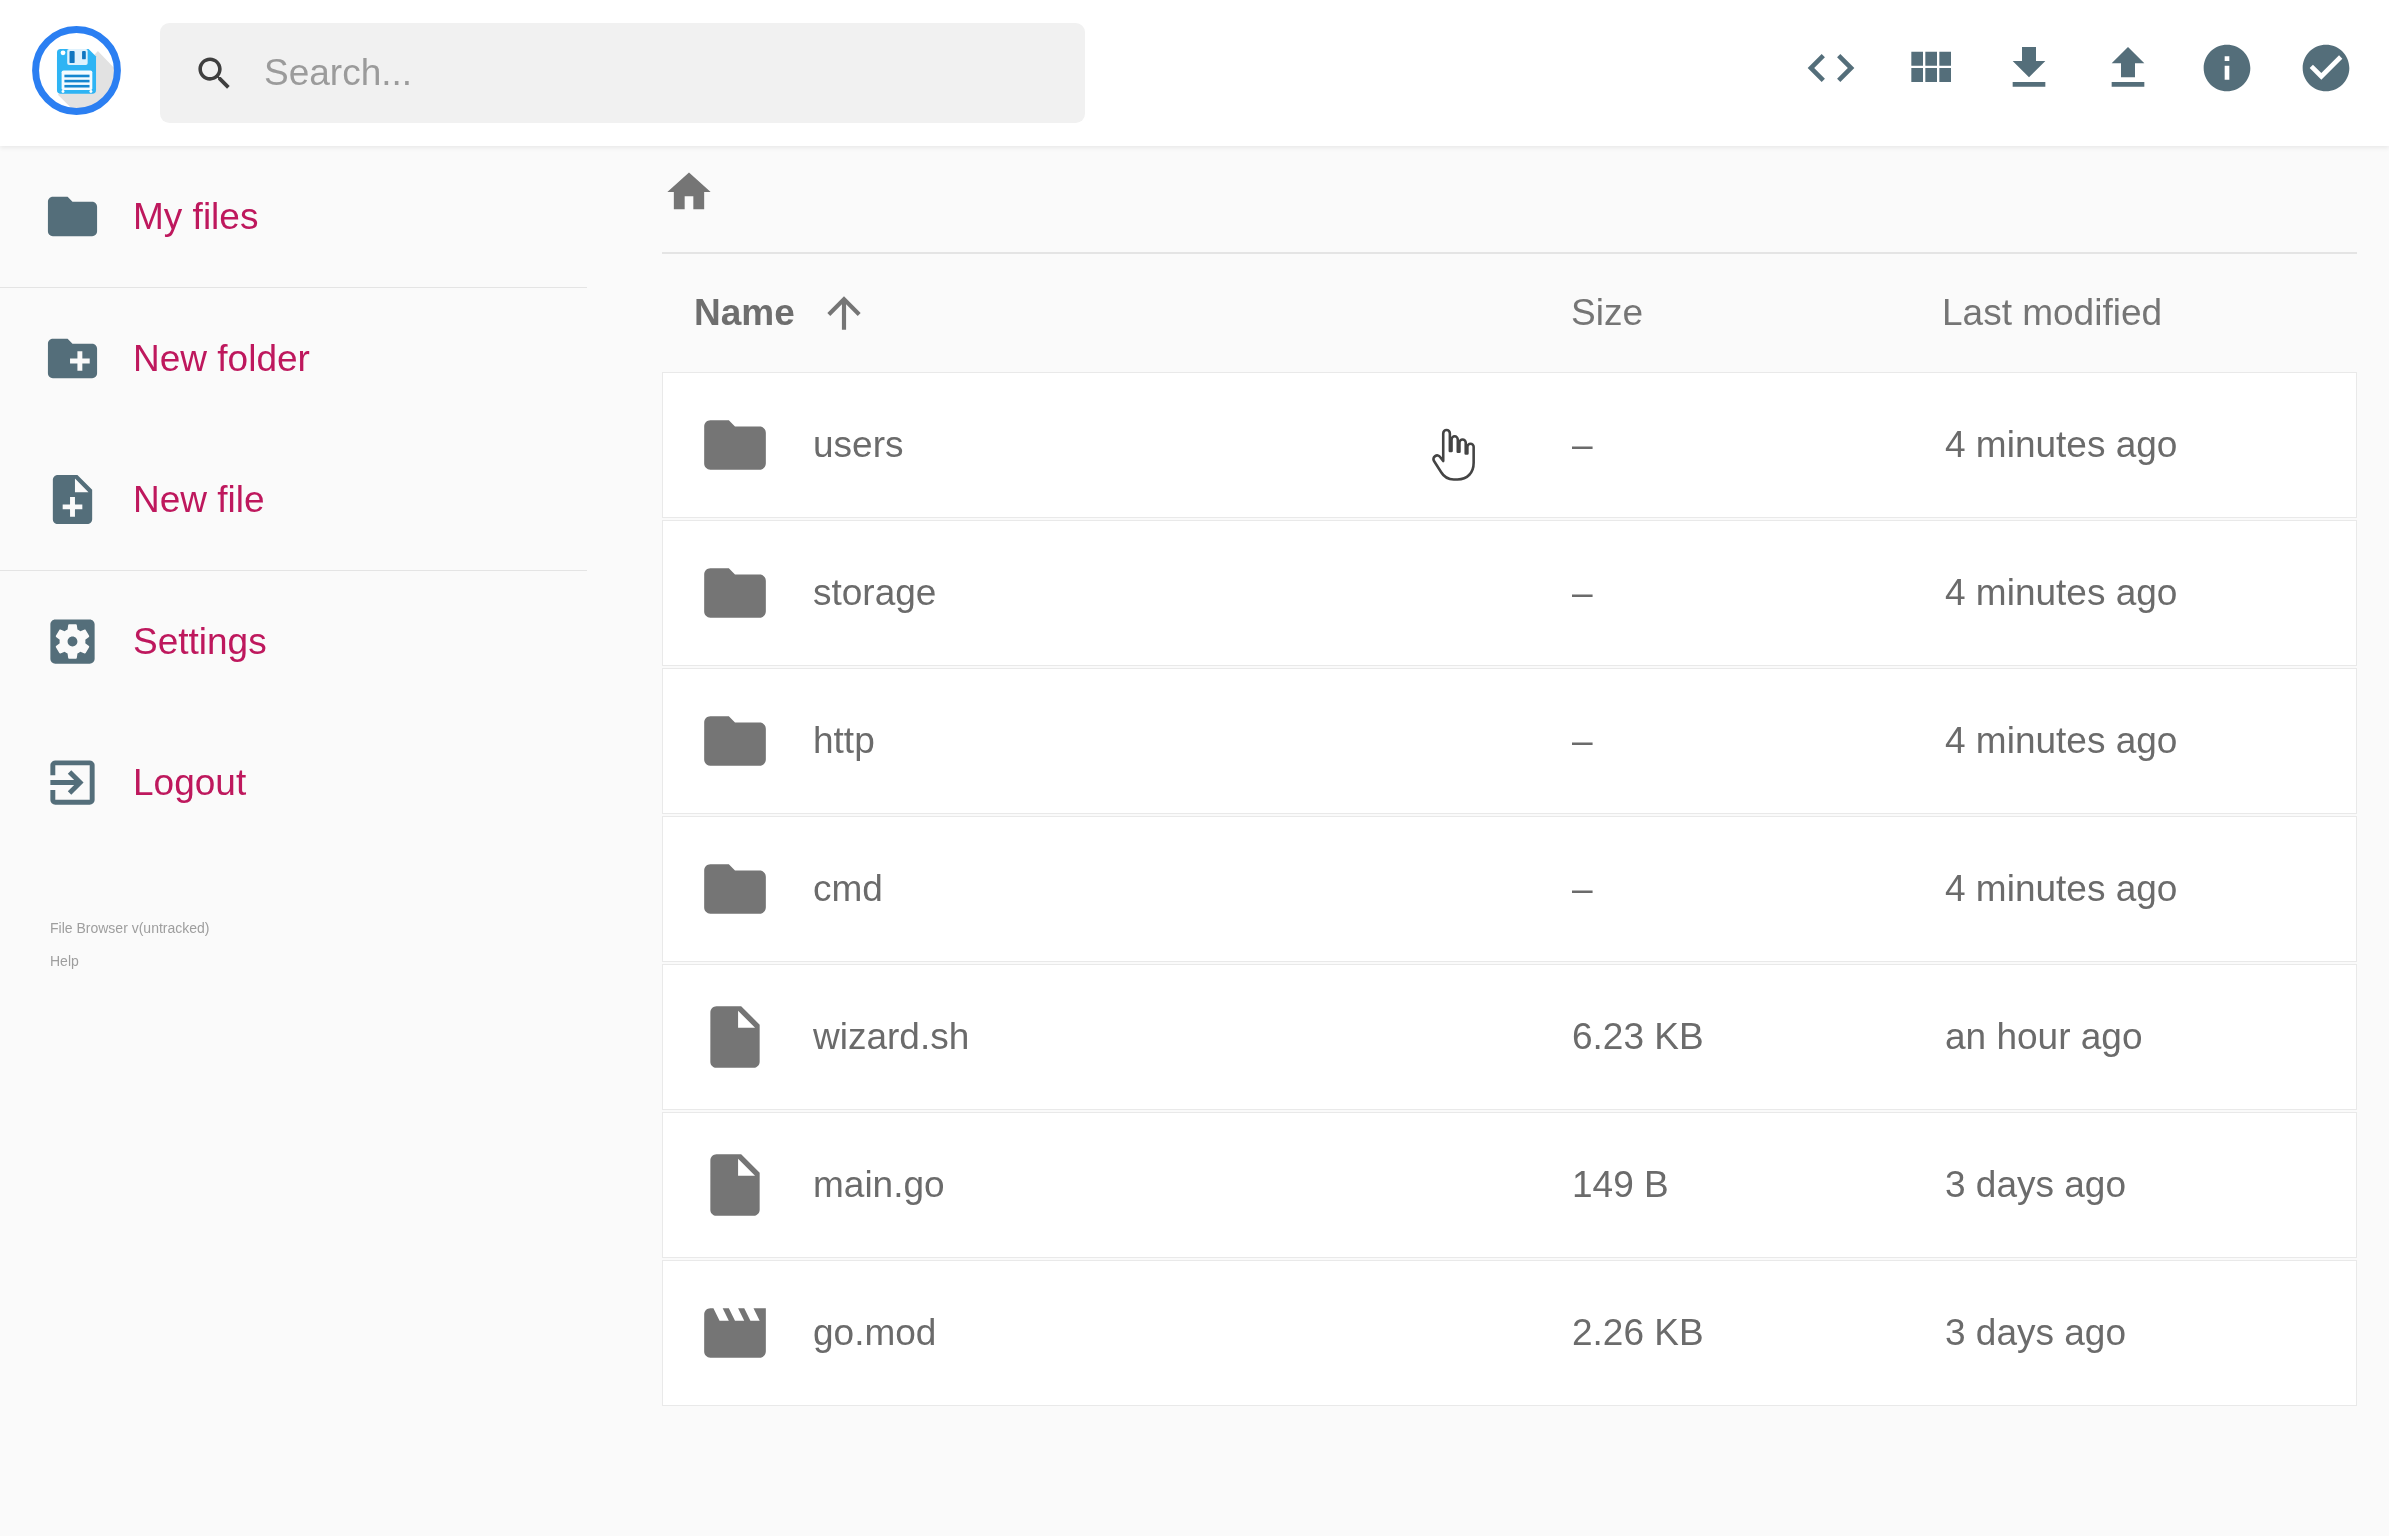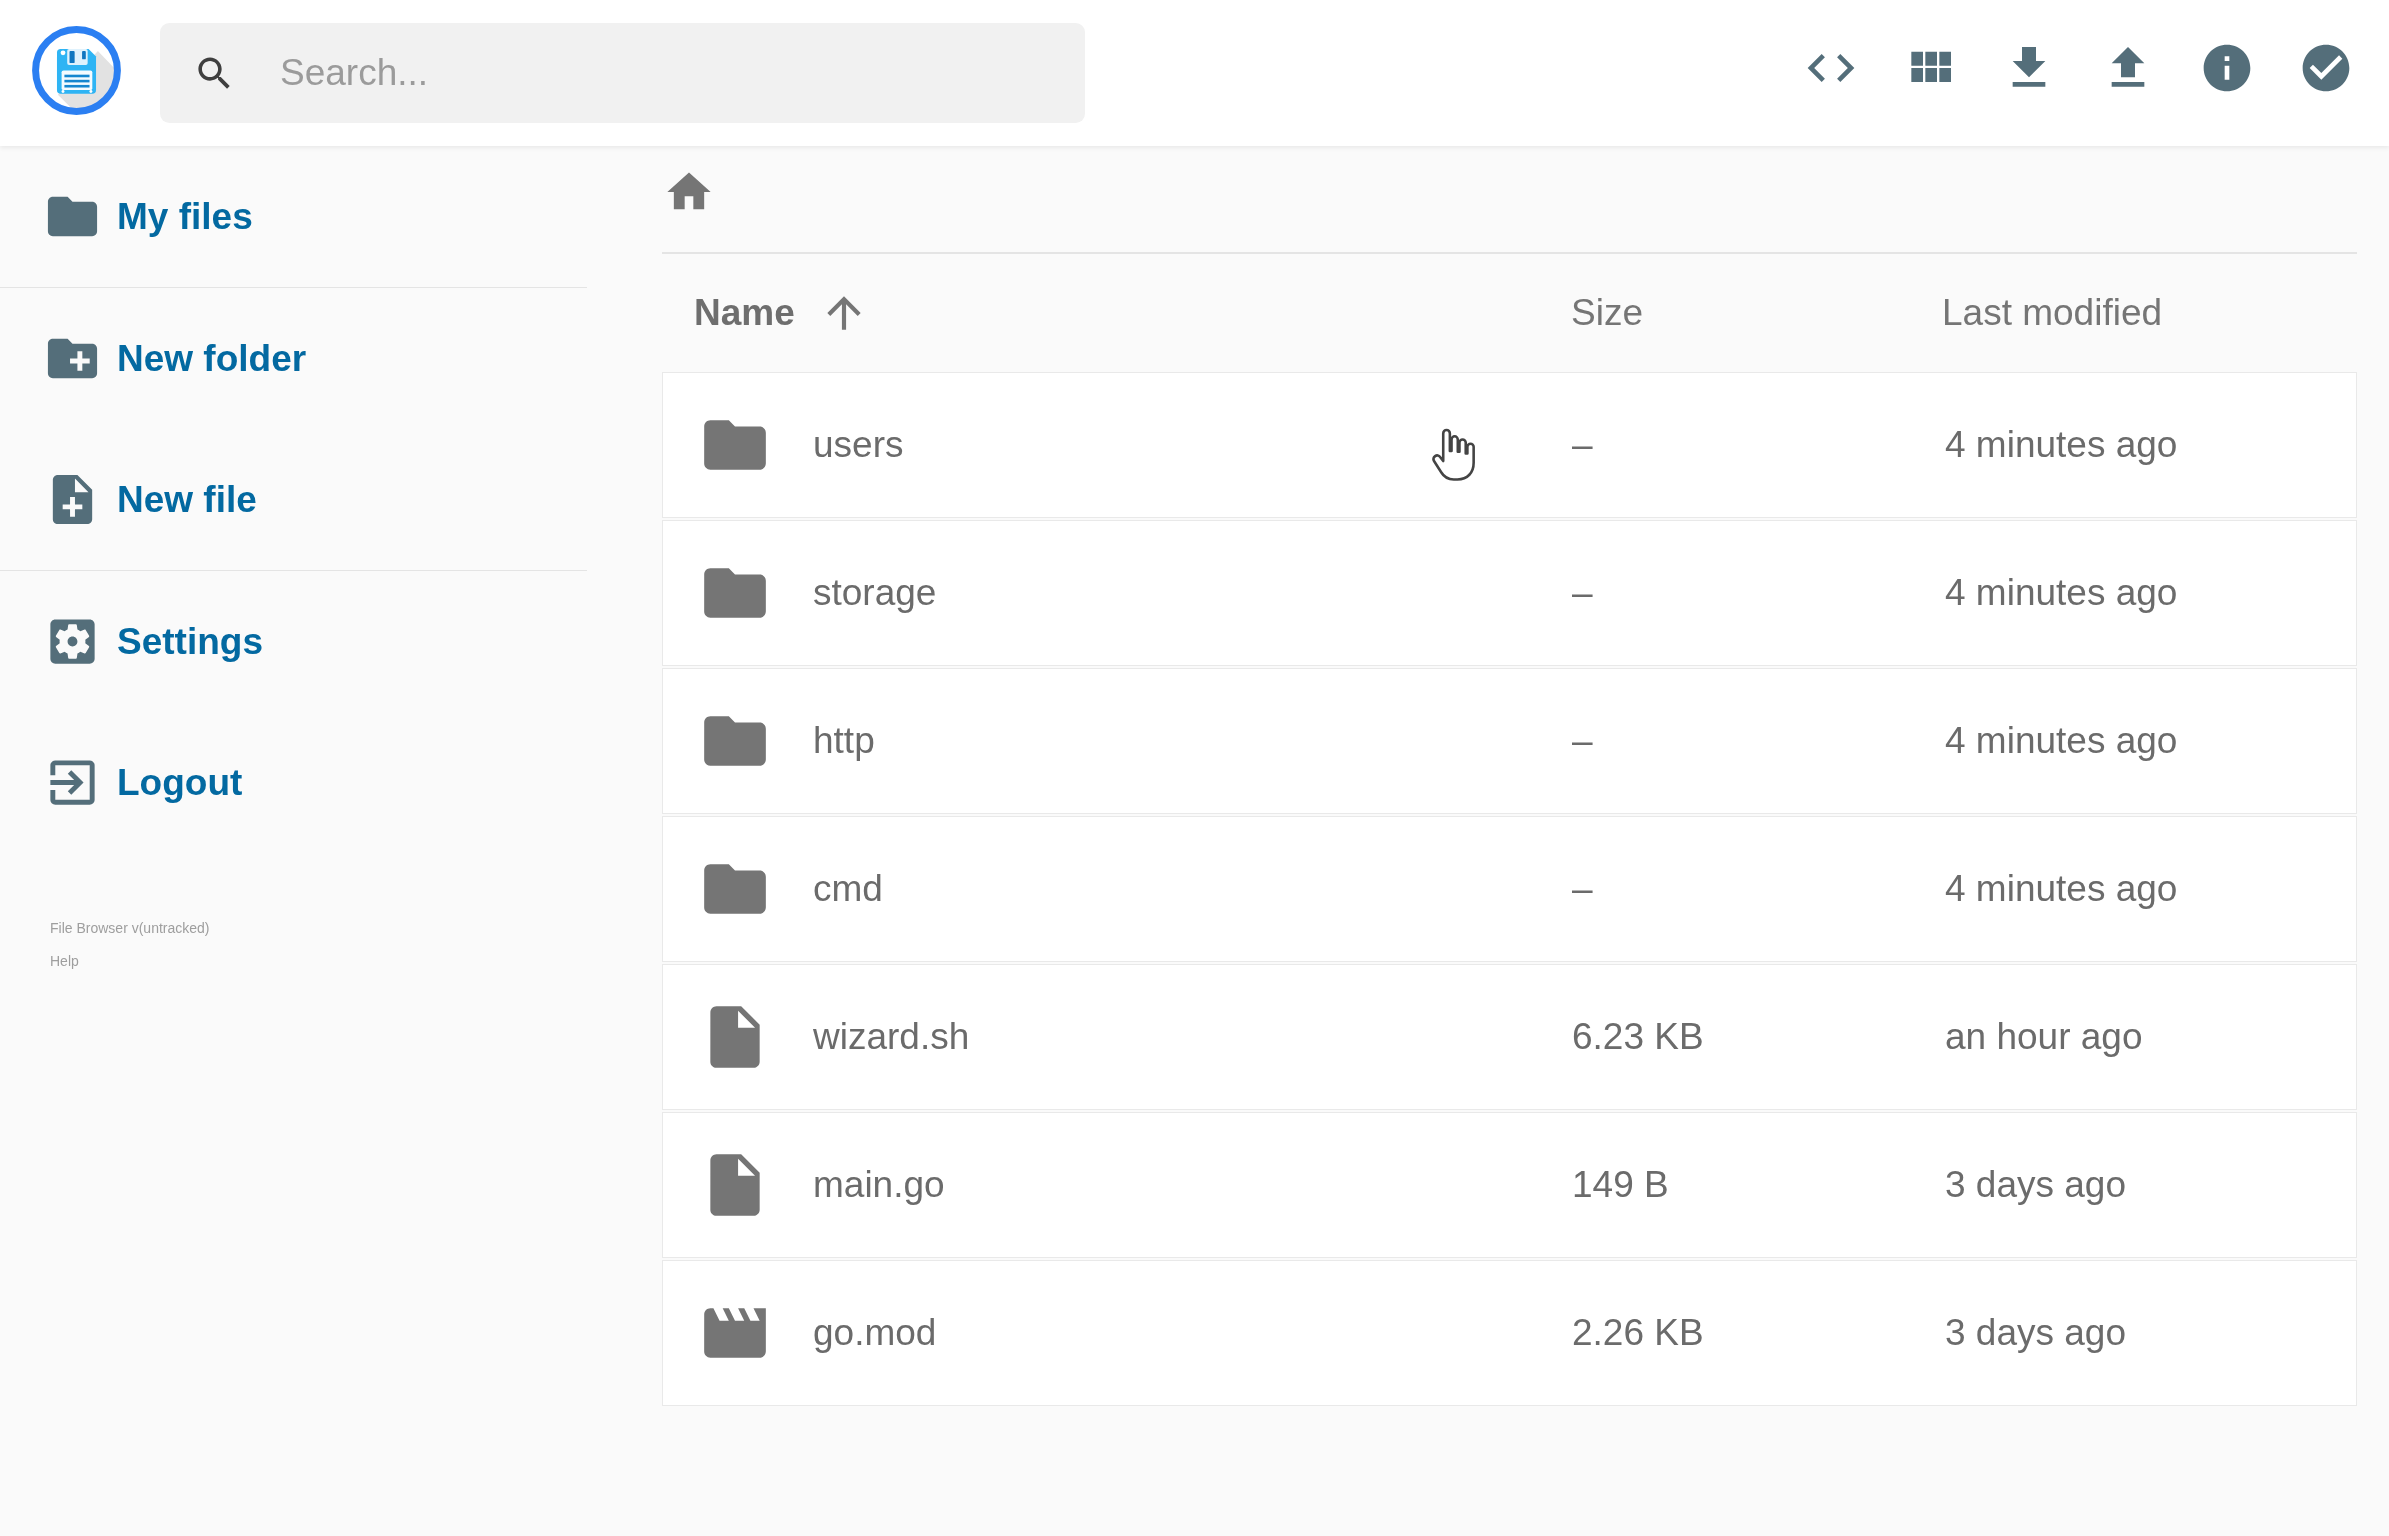--- a/index.html
+++ b/index.html
@@ -9,33 +9,33 @@
     -webkit-font-smoothing:antialiased;
   }
   
   .topbar{
     position:absolute; left:0; top:0; width:100%; height:146px;
     background:#ffffff; box-shadow:0 1.9px 4.6px rgba(0,0,0,0.07); z-index:5;
   }
   .logo{position:absolute; left:30px; top:24px; width:93px; height:93px; cursor:pointer;}
   .search{
     position:absolute; left:160px; top:23px; width:925px; height:100px;
-    background:#f1f1f1; border-radius:9.3px; display:flex; align-items:center; cursor:text;gap:16px;
+    background:#f1f1f1; border-radius:9.3px; display:flex; align-items:center; cursor:text;
   }
   .search .s-icon{margin-left:33px; color:#3f3f3f; line-height:0;}
   .search .s-ph{margin-left:28px; font-size:37px; color:#9b9b9b;}
   .toolbar{position:absolute; right:35px; top:40px; display:flex; gap:43px; align-items:center;}
   .toolbar button{
     width:56px; height:56px; padding:0; margin:0; border:none; background:none;
     color:#546e7a; cursor:pointer; line-height:0;
   }
   
   .sidebar{position:absolute; left:0; top:146px; width:587px; bottom:0;}
   .side-item{display:flex; align-items:center; height:141px; padding-left:43px; cursor:pointer; color:#546e7a;}
-  .side-item .lbl{margin-left:15px; font-size:37px; color:#0369a1;font-weight:bold;}
+  .side-item .lbl{margin-left:31px; font-size:37px; color:#be185d;}
   .side-div{border-top:1.9px solid #e4e4e4; width:587px;}
   .side-footer{position:absolute; left:50px; top:766px; font-size:14px; color:#9e9e9e; line-height:33px;}
   .side-footer .help{cursor:pointer;}
   
   .main{position:absolute; left:587px; top:146px; right:0; bottom:0;}
   .crumb-home{
     position:absolute; left:76px; top:20.4px; width:52px; height:52px; color:#757575;
     background:none; border:none; padding:0; cursor:pointer; line-height:0;
   }
   .listing{position:absolute; left:75px; top:106px; width:1695px;}

